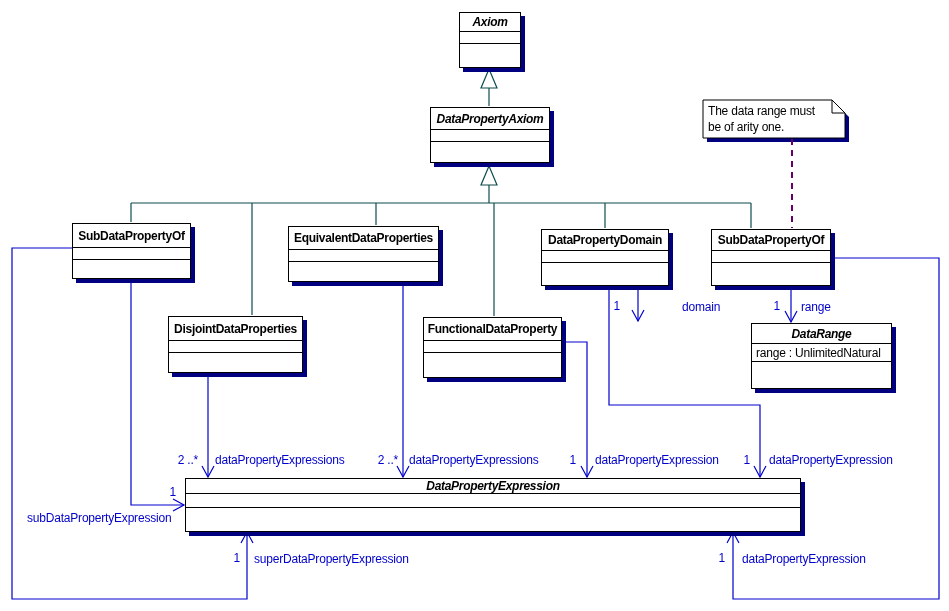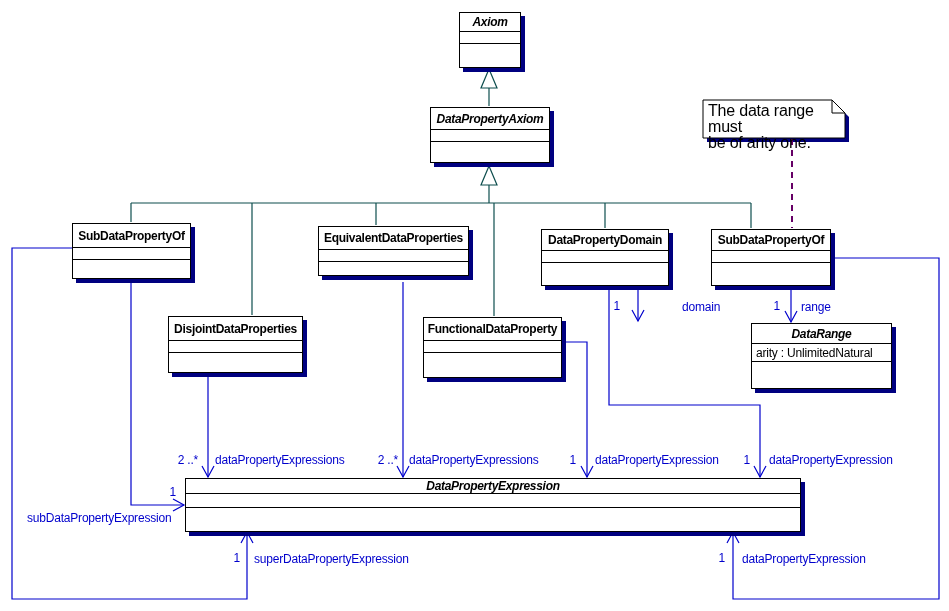--- a/index.html
+++ b/index.html
@@ -26,21 +26,21 @@
   }
   .uml-class .ops{flex:1;}
   .uml-class.abstract .title{font-style:italic;}
   .elabel{
     position:absolute;z-index:3;color:#0000CC;font-size:12px;line-height:13px;
     white-space:nowrap;letter-spacing:-0.2px;
   }
   .elabel.num{text-align:right;}
   .note-text{
     position:absolute;z-index:3;left:703px;top:100px;width:142px;height:38px;
-    box-sizing:border-box;padding:3px 0 0 5px;font-size:16px;line-height:16px;
+    box-sizing:border-box;padding:3px 0 0 5px;font-size:12px;line-height:16px;
     color:#000;letter-spacing:-0.2px;
   }
 </style>
 </head>
 <body>
 
 <div id="canvas">
 
   <svg id="edges" width="949" height="611" viewBox="0 0 949 611">
 
@@ -109,21 +109,21 @@
     <div class="attrs"></div>
     <div class="ops"></div>
   </div>
 
   <div class="uml-class" style="left:72px;top:223px;width:119px;height:56px;--th:23px">
     <div class="title">SubDataPropertyOf</div>
     <div class="attrs"></div>
     <div class="ops"></div>
   </div>
 
-  <div class="uml-class" style="left:318px;top:226px;width:151px;height:50px;--th:22px">
+  <div class="uml-class" style="left:288px;top:226px;width:151px;height:56px;--th:22px">
     <div class="title">EquivalentDataProperties</div>
     <div class="attrs"></div>
     <div class="ops"></div>
   </div>
 
   <div class="uml-class" style="left:168px;top:316px;width:135px;height:57px;--th:23px">
     <div class="title">DisjointDataProperties</div>
     <div class="attrs"></div>
     <div class="ops"></div>
   </div>
@@ -142,21 +142,21 @@
 
   <div class="uml-class" style="left:711px;top:229px;width:120px;height:57px;--th:20px">
     <div class="title">SubDataPropertyOf</div>
     <div class="attrs"></div>
     <div class="ops"></div>
   </div>
 
 
   <div class="uml-class abstract" style="left:751px;top:323px;width:141px;height:66px;--th:19px;--ah:18px">
     <div class="title">DataRange</div>
-    <div class="attrs">arity : UnlimitedNatural</div>
+    <div class="attrs">range : UnlimitedNatural</div>
     <div class="ops"></div>
   </div>
 
   <div class="uml-class abstract" style="left:185px;top:478px;width:616px;height:54px;--th:14px;--ah:14px">
     <div class="title">DataPropertyExpression</div>
     <div class="attrs"></div>
     <div class="ops"></div>
   </div>
 
   <span class="elabel num" style="left:168px;top:454px;width:30px">2 ..*</span>

